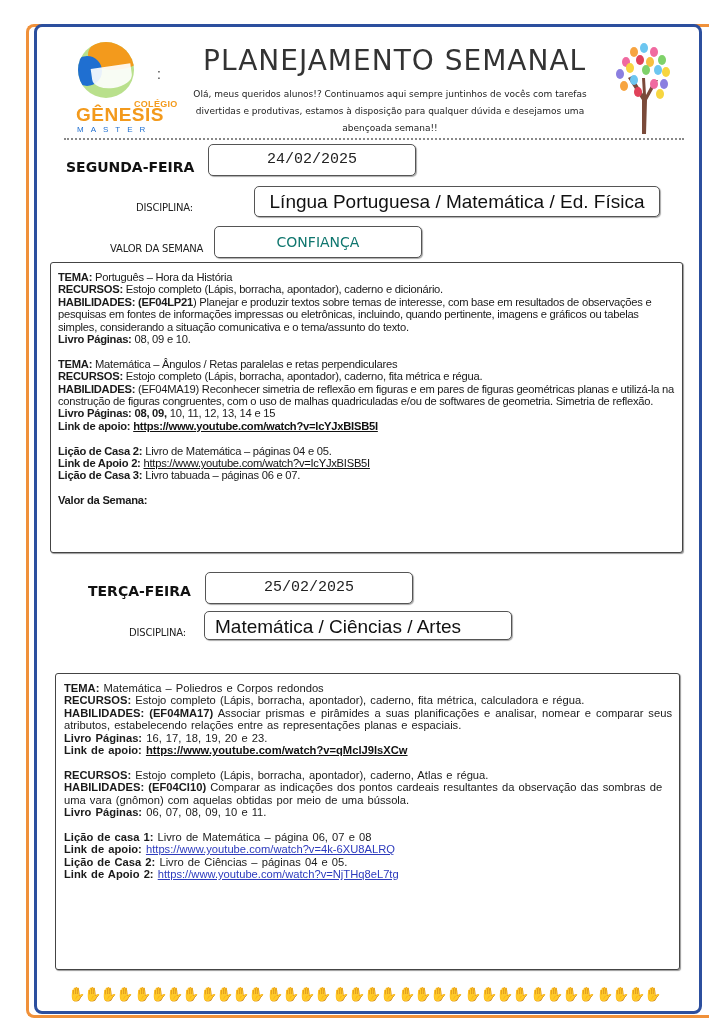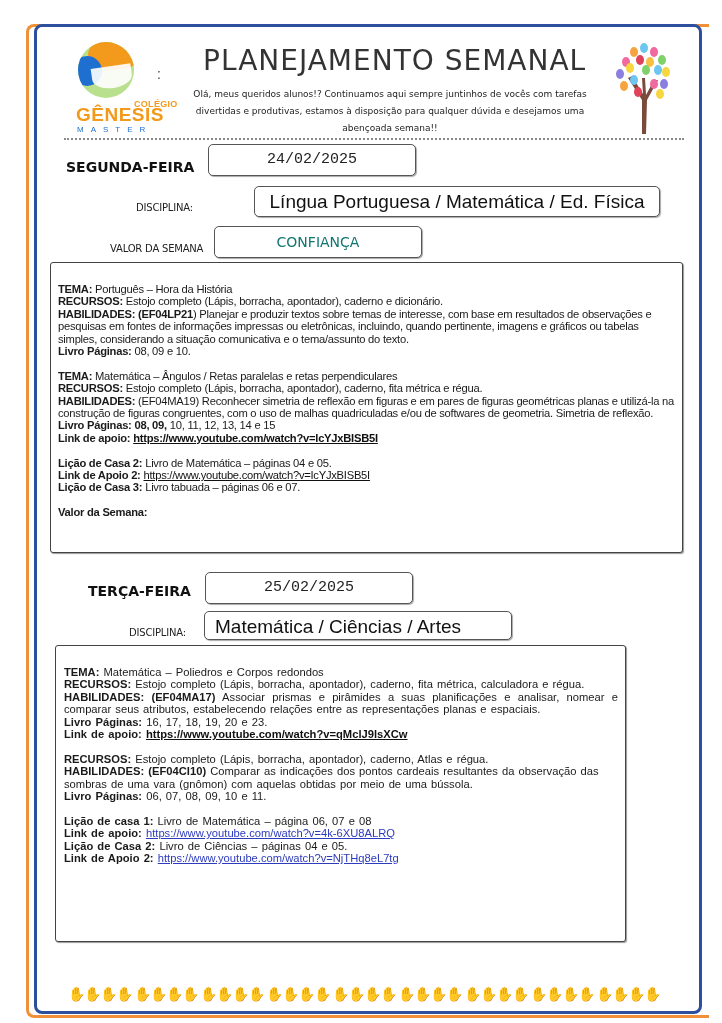--- a/index.html
+++ b/index.html
@@ -18,21 +18,21 @@
   .title { position: absolute; left: 203px; top: 44px; font-family: "DejaVu Sans", sans-serif; font-size: 28px; color: #333; letter-spacing: 1px; }
   .greeting { position: absolute; left: 190px; top: 86px; width: 400px; text-align: center; font-family: "DejaVu Sans", sans-serif; font-size: 9px; line-height: 17px; color: #222; }
   .tree { position: absolute; left: 612px; top: 40px; width: 64px; height: 96px; }
   .dotted { position: absolute; left: 64px; top: 138px; width: 620px; border-top: 2px dotted #888; }
   .day-label { position: absolute; font-family: "DejaVu Sans", sans-serif; font-weight: bold; font-size: 14px; color: #111; }
   .field-label { position: absolute; font-family: "DejaVu Sans", sans-serif; font-size: 10px; color: #222; letter-spacing: -.2px; }
   .pill { position: absolute; border: 1px solid #555; border-radius: 5px; background: #fff; text-align: center; box-shadow: 1px 1px 1px #aaa; }
   .pill.date { font-family: Liberation Mono, monospace; font-size: 15px; color: #222; }
   .pill.disc { font-family: "Liberation Sans", sans-serif; font-size: 19px; color: #111; }
   .pill.valor { font-family: "DejaVu Sans", sans-serif; font-size: 14px; color: #0f766e; }
-  .content-box { position: absolute; border: 1px solid #444; border-radius: 3px; box-shadow: 1px 1px 1px #999; background: #fff; padding: 20px 7px; box-sizing: border-box; font-family: "Liberation Sans", sans-serif; font-size: 11.2px; line-height: 12.4px; color: #1a1a1a; letter-spacing: -.25px; }
+  .content-box { position: absolute; border: 1px solid #444; border-radius: 3px; box-shadow: 1px 1px 1px #999; background: #fff; padding: 8px 7px; box-sizing: border-box; font-family: "Liberation Sans", sans-serif; font-size: 11.2px; line-height: 12.4px; color: #1a1a1a; letter-spacing: -.25px; }
   .content-box p { margin: 0; }
   .content-box .gap { height: 12.4px; }
   .content-box b { font-weight: bold; }
   .content-box a { color: #111; text-decoration: underline; }
   .content-box a.blue { color: #2d3bbd; font-weight: normal; }
   .box2 { letter-spacing: 0; word-spacing: 1px; }
   .hands { position: absolute; left: 68px; top: 986px; width: 590px; height: 18px; display: flex; gap: 2px; }
   .hand { width: 14px; height: 16px; font-size: 14px; line-height: 16px; text-align: center; }
 </style>
 </head>
@@ -105,21 +105,21 @@
   <p><b>Lição de Casa 3:</b><span> Livro tabuada – páginas 06 e 07.</span></p>
   <div class="gap"></div>
   <p><b>Valor da Semana:</b></p>
 </div>
 
 <div class="day-label" style="left:88px; top:583px;">TERÇA-FEIRA</div>
 <div class="pill date" style="left:205px; top:572px; width:206px; height:30px; line-height:30px;">25/02/2025</div>
 <div class="field-label" style="left:129px; top:627px;">DISCIPLINA:</div>
 <div class="pill disc" style="left:204px; top:611px; width:308px; height:29px; line-height:29px; text-align:left; padding-left:10px; box-sizing:border-box;">Matemática / Ciências / Artes</div>
 
-<div class="content-box box2" style="left:55px; top:645px; width:571px; height:297px; padding-left:8px;">
+<div class="content-box box2" style="left:55px; top:673px; width:625px; height:297px; padding-left:8px;">
   <p><b>TEMA:</b><span>  Matemática  – Poliedros e Corpos redondos</span></p>
   <p><b>RECURSOS:</b><span>  Estojo completo (Lápis, borracha, apontador), caderno, fita métrica, calculadora e régua.</span></p>
   <p style="text-align:justify;"><b>HABILIDADES: (EF04MA17)</b><span>  Associar prismas e pirâmides a suas planificações e analisar, nomear e comparar seus atributos, estabelecendo relações entre as representações planas e espaciais.</span></p>
   <p><b>Livro Páginas:</b><span> 16, 17, 18, 19, 20 e 23.</span></p>
   <p><b>Link de apoio:</b> <a href="#" style="font-weight:bold;">https://www.youtube.com/watch?v=qMclJ9lsXCw</a></p>
   <div class="gap"></div>
   <p><b>RECURSOS:</b><span>  Estojo completo (Lápis, borracha, apontador), caderno, Atlas e régua.</span></p>
   <p><b>HABILIDADES: (EF04CI10)</b><span>  Comparar as indicações dos pontos cardeais resultantes da observação  das sombras de uma vara  (gnômon) com aquelas obtidas por meio de uma bússola.</span></p>
   <p><b>Livro Páginas:</b><span> 06, 07, 08, 09, 10 e 11.</span></p>
   <div class="gap"></div>

